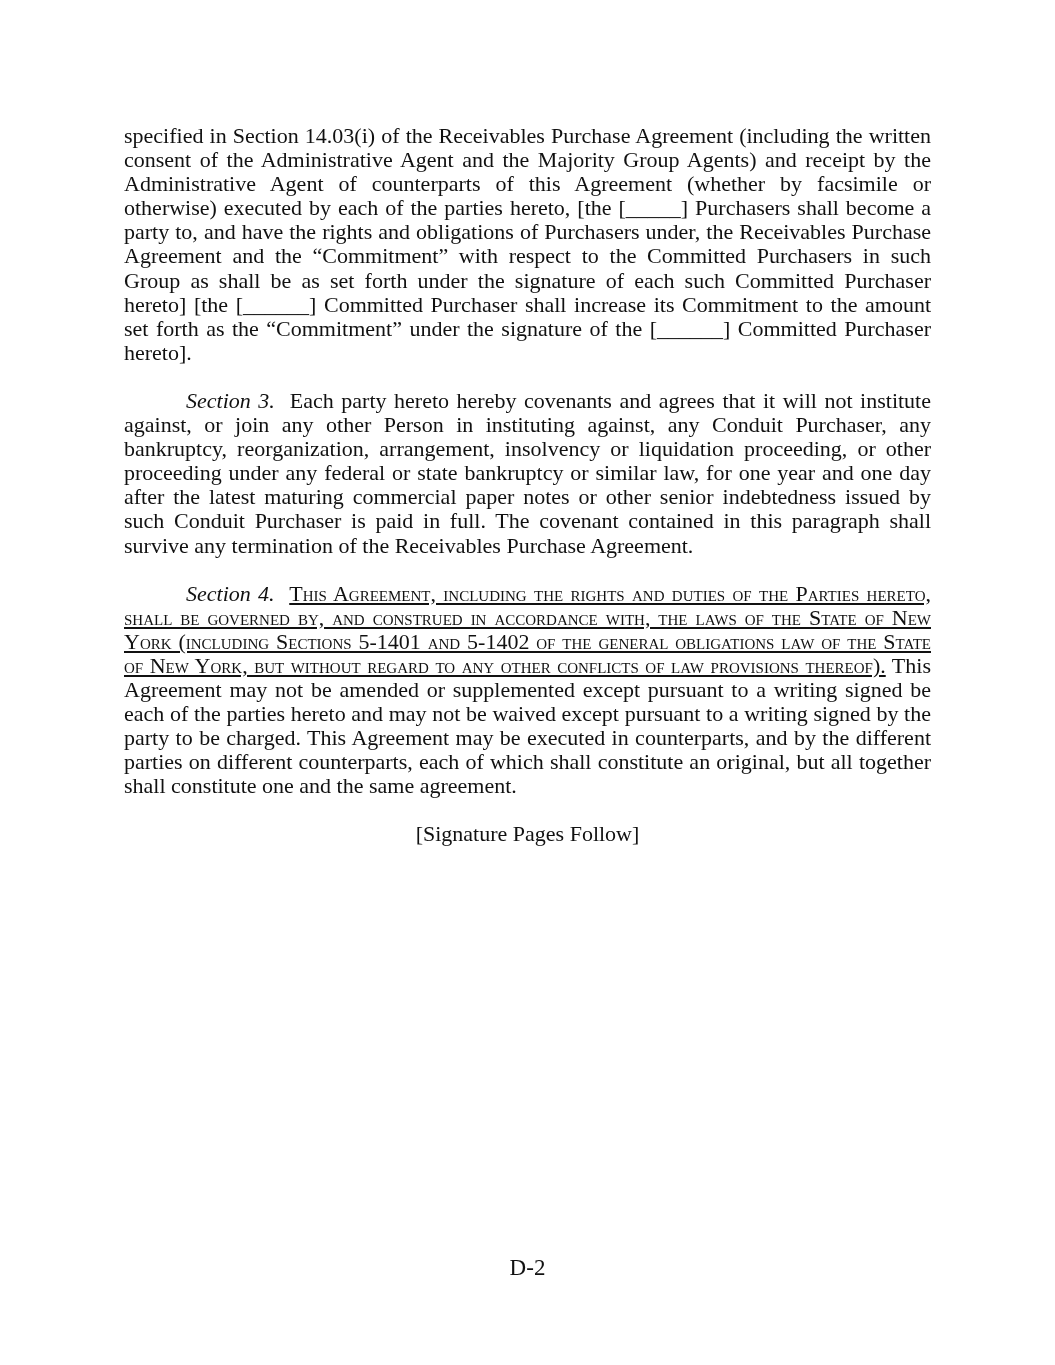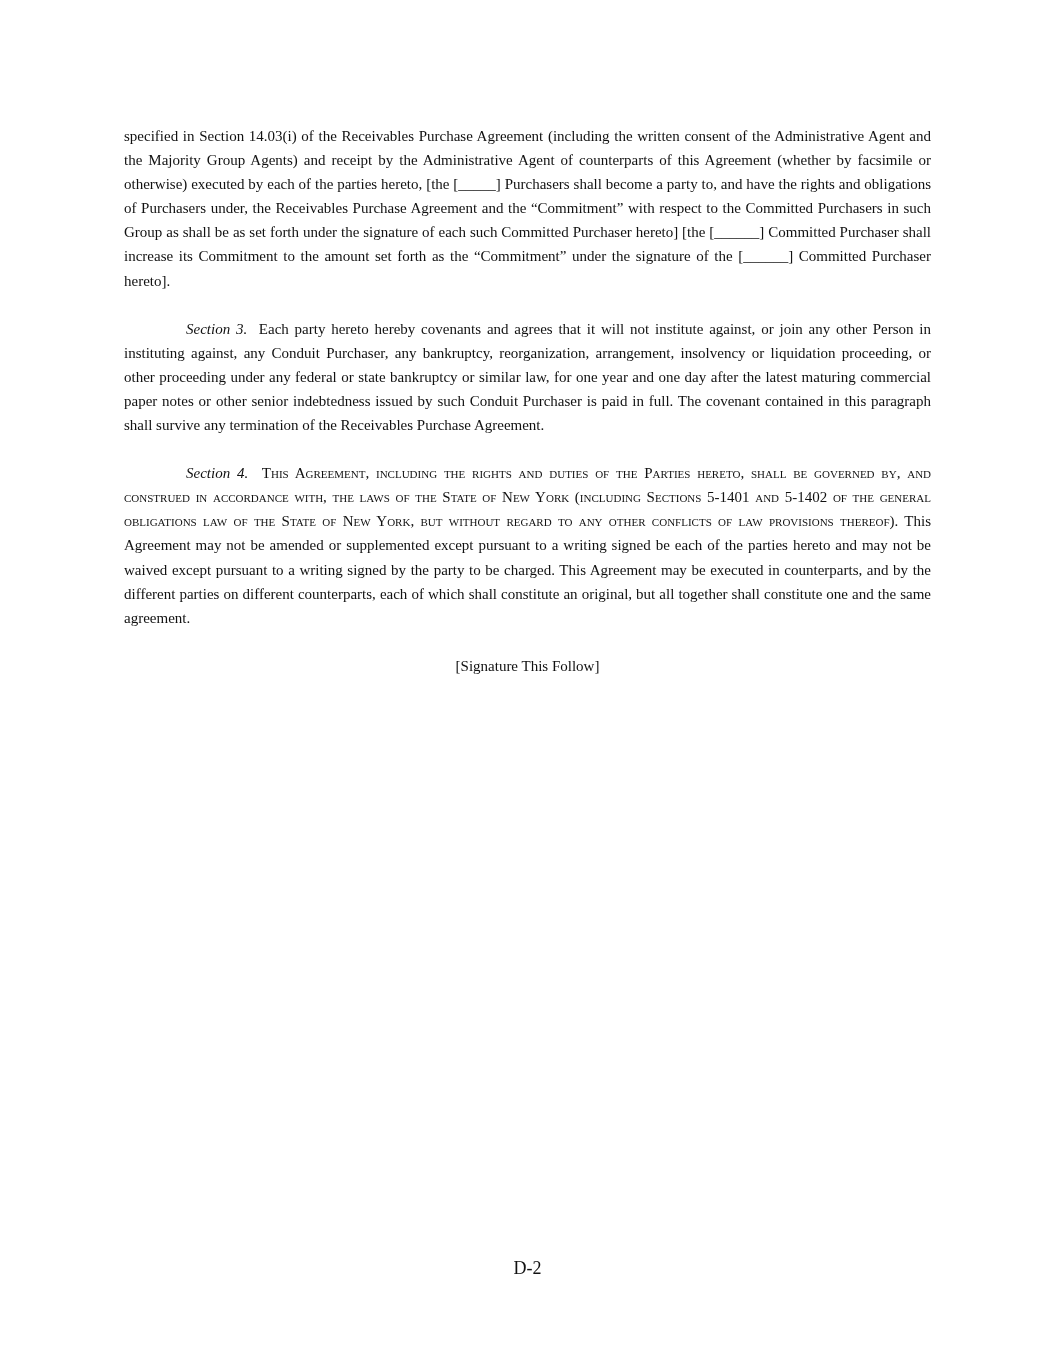--- a/index.html
+++ b/index.html
@@ -16,49 +16,49 @@
       color: #111111;
     }
     .page {
       position: absolute;
       left: 124px;
       top: 124px;
       width: 807px;
     }
     p {
       margin: 0;
-      font-size: 15px;
+      font-size: 22px;
       line-height: 24.1px;
       text-align: justify;
     }
     .para-intro { margin-bottom: 24px; }
     .para-s3 { margin-bottom: 24px; text-indent: 62px; font-family: Liberation Serif, serif; }
     .para-s4 { text-indent: 62px; }
     .section-label { font-style: italic; }
-    .sc { font-variant: small-caps; }
+    .sc { font-variant: small-caps; text-decoration: underline; }
     .centered {
       text-align: center;
       margin-top: 24px;
     }
     .footer {
       position: absolute;
       left: 0;
       width: 1055px;
       top: 1256px;
       text-align: center;
-      font-size: 18px;
+      font-size: 23px;
       line-height: 24px;
     }
   </style>
 </head>
 <body>
 
 <div class="page">
   <p class="para-intro">specified in Section 14.03(i) of the Receivables Purchase Agreement (including the written consent of the Administrative Agent and the Majority Group Agents) and receipt by the Administrative Agent of counterparts of this Agreement (whether by facsimile or otherwise) executed by each of the parties hereto, [the [_____] Purchasers shall become a party to, and have the rights and obligations of Purchasers under, the Receivables Purchase Agreement and the “Commitment” with respect to the Committed Purchasers in such Group as shall be as set forth under the signature of each such Committed Purchaser hereto] [the [______] Committed Purchaser shall increase its Commitment to the amount set forth as the “Commitment” under the signature of the [______] Committed Purchaser hereto].</p>
 
   <p class="para-s3"><span class="section-label">Section 3.</span>&nbsp; <span>Each party hereto hereby covenants and agrees that it will not institute against, or join any other Person in instituting against, any Conduit Purchaser, any bankruptcy, reorganization, arrangement, insolvency or liquidation proceeding, or other proceeding under any federal or state bankruptcy or similar law, for one year and one day after the latest maturing commercial paper notes or other senior indebtedness issued by such Conduit Purchaser is paid in full. The covenant contained in this paragraph shall survive any termination of the Receivables Purchase Agreement.</span></p>
 
   <p class="para-s4"><span class="section-label">Section 4.</span>&nbsp; <span class="sc">This Agreement, including the rights and duties of the Parties hereto, shall be governed by, and construed in accordance with, the laws of the State of New York (including Sections 5-1401 and 5-1402 of the general obligations law of the State of New York, but without regard to any other conflicts of law provisions thereof).</span> <span>This Agreement may not be amended or supplemented except pursuant to a writing signed be each of the parties hereto and may not be waived except pursuant to a writing signed by the party to be charged.  This Agreement may be executed in counterparts, and by the different parties on different counterparts, each of which shall constitute an original, but all together shall constitute one and the same agreement.</span></p>
 
-  <p class="centered">[Signature This Follow]</p>
+  <p class="centered">[Signature Pages Follow]</p>
 </div>
 
 <div class="footer">D-2</div>
 
 </body></html>

